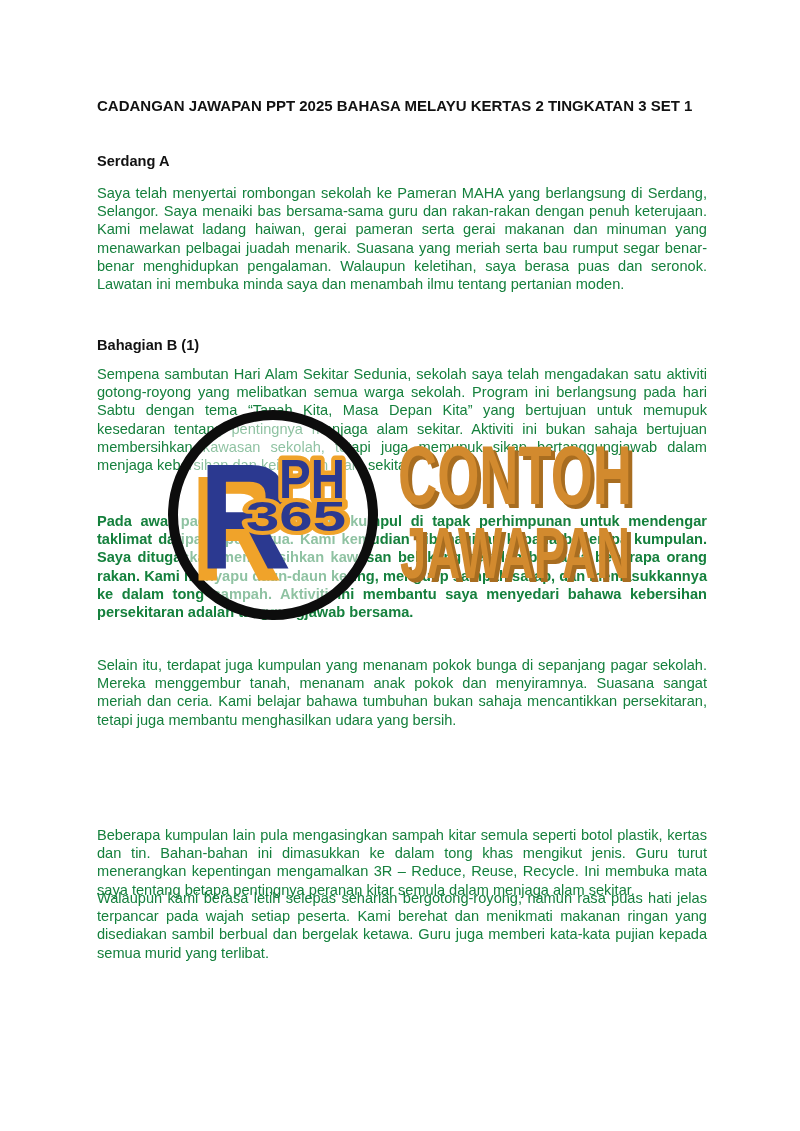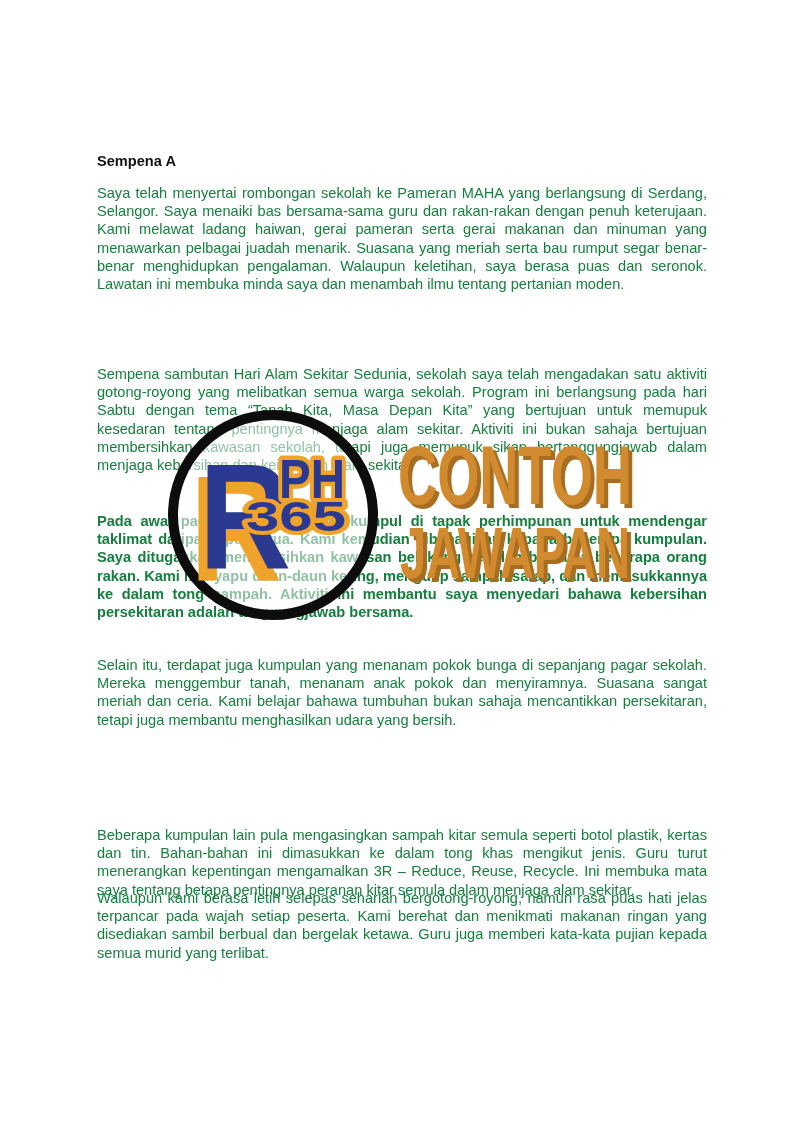--- a/index.html
+++ b/index.html
@@ -48,25 +48,27 @@
   .wm-text {
     font-family: "Liberation Sans", sans-serif;
     font-weight: bold;
   }
 </style>
 </head>
 <body>
 
 <div class="page">
 
+  <div class="doc-title">CADANGAN JAWAPAN PPT 2025 BAHASA MELAYU KERTAS 2 TINGKATAN 3 SET 1</div>
 
-  <div class="section-heading heading-a">Sempena A</div>
+  <div class="section-heading heading-a">Serdang A</div>
 
   <div class="body-para para-a">Saya telah menyertai rombongan sekolah ke Pameran MAHA yang berlangsung di Serdang, Selangor. Saya menaiki bas bersama-sama guru dan rakan-rakan dengan penuh keterujaan. Kami melawat ladang haiwan, gerai pameran serta gerai makanan dan minuman yang menawarkan pelbagai juadah menarik. Suasana yang meriah serta bau rumput segar benar-benar menghidupkan pengalaman. Walaupun keletihan, saya berasa puas dan seronok. Lawatan ini membuka minda saya dan menambah ilmu tentang pertanian moden.</div>
 
+  <div class="section-heading heading-b">Bahagian B (1)</div>
 
   <div class="body-para para-b1">Sempena sambutan Hari Alam Sekitar Sedunia, sekolah saya telah mengadakan satu aktiviti gotong-royong yang melibatkan semua warga sekolah. Program ini berlangsung pada hari Sabtu dengan tema “Tanah Kita, Masa Depan Kita” yang bertujuan untuk memupuk kesedaran tentang pentingnya menjaga alam sekitar. Aktiviti ini bukan sahaja bertujuan membersihkan kawasan sekolah, tetapi juga memupuk sikap bertanggungjawab dalam menjaga kebersihan dan keindahan alam sekitar.</div>
 
   <div class="body-para para-b2">Pada awal pagi, semua murid berkumpul di tapak perhimpunan untuk mendengar taklimat daripada pengetua. Kami kemudian dibahagikan kepada beberapa kumpulan. Saya ditugaskan membersihkan kawasan belakang sekolah bersama beberapa orang rakan. Kami menyapu daun-daun kering, mengutip sampah sarap, dan memasukkannya ke dalam tong sampah. Aktiviti ini membantu saya menyedari bahawa kebersihan persekitaran adalah tanggungjawab bersama.</div>
 
   <div class="body-para para-b3">Selain itu, terdapat juga kumpulan yang menanam pokok bunga di sepanjang pagar sekolah. Mereka menggembur tanah, menanam anak pokok dan menyiramnya. Suasana sangat meriah dan ceria. Kami belajar bahawa tumbuhan bukan sahaja mencantikkan persekitaran, tetapi juga membantu menghasilkan udara yang bersih.</div>
 
   <div class="body-para para-b4">Beberapa kumpulan lain pula mengasingkan sampah kitar semula seperti botol plastik, kertas dan tin. Bahan-bahan ini dimasukkan ke dalam tong khas mengikut jenis. Guru turut menerangkan kepentingan mengamalkan 3R – Reduce, Reuse, Recycle. Ini membuka mata saya tentang betapa pentingnya peranan kitar semula dalam menjaga alam sekitar.</div>
 
   <div class="body-para para-b5">Walaupun kami berasa letih selepas seharian bergotong-royong, namun rasa puas hati jelas terpancar pada wajah setiap peserta. Kami berehat dan menikmati makanan ringan yang disediakan sambil berbual dan bergelak ketawa. Guru juga memberi kata-kata pujian kepada semua murid yang terlibat.</div>

